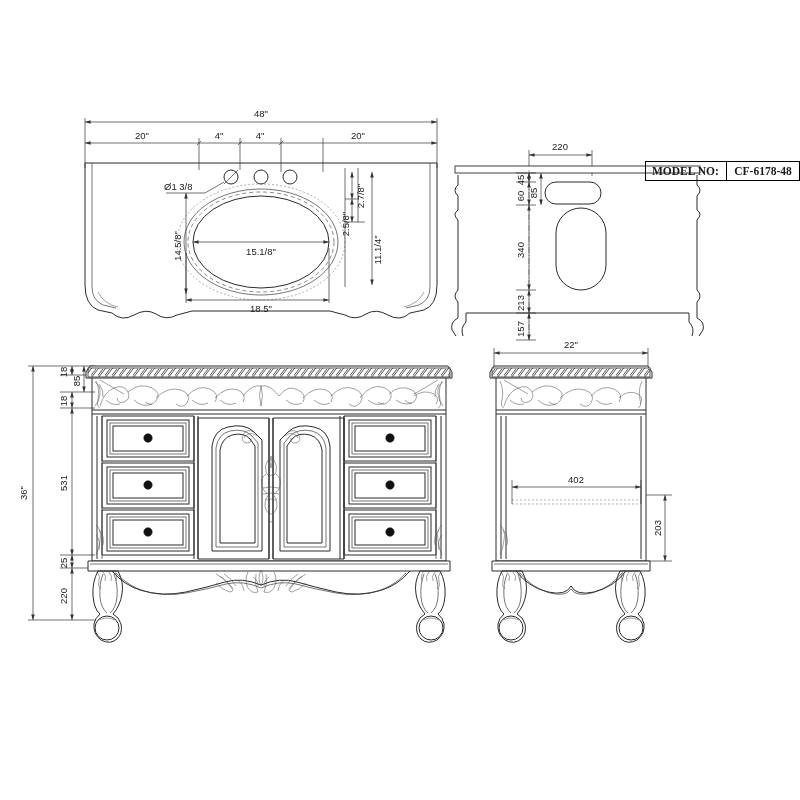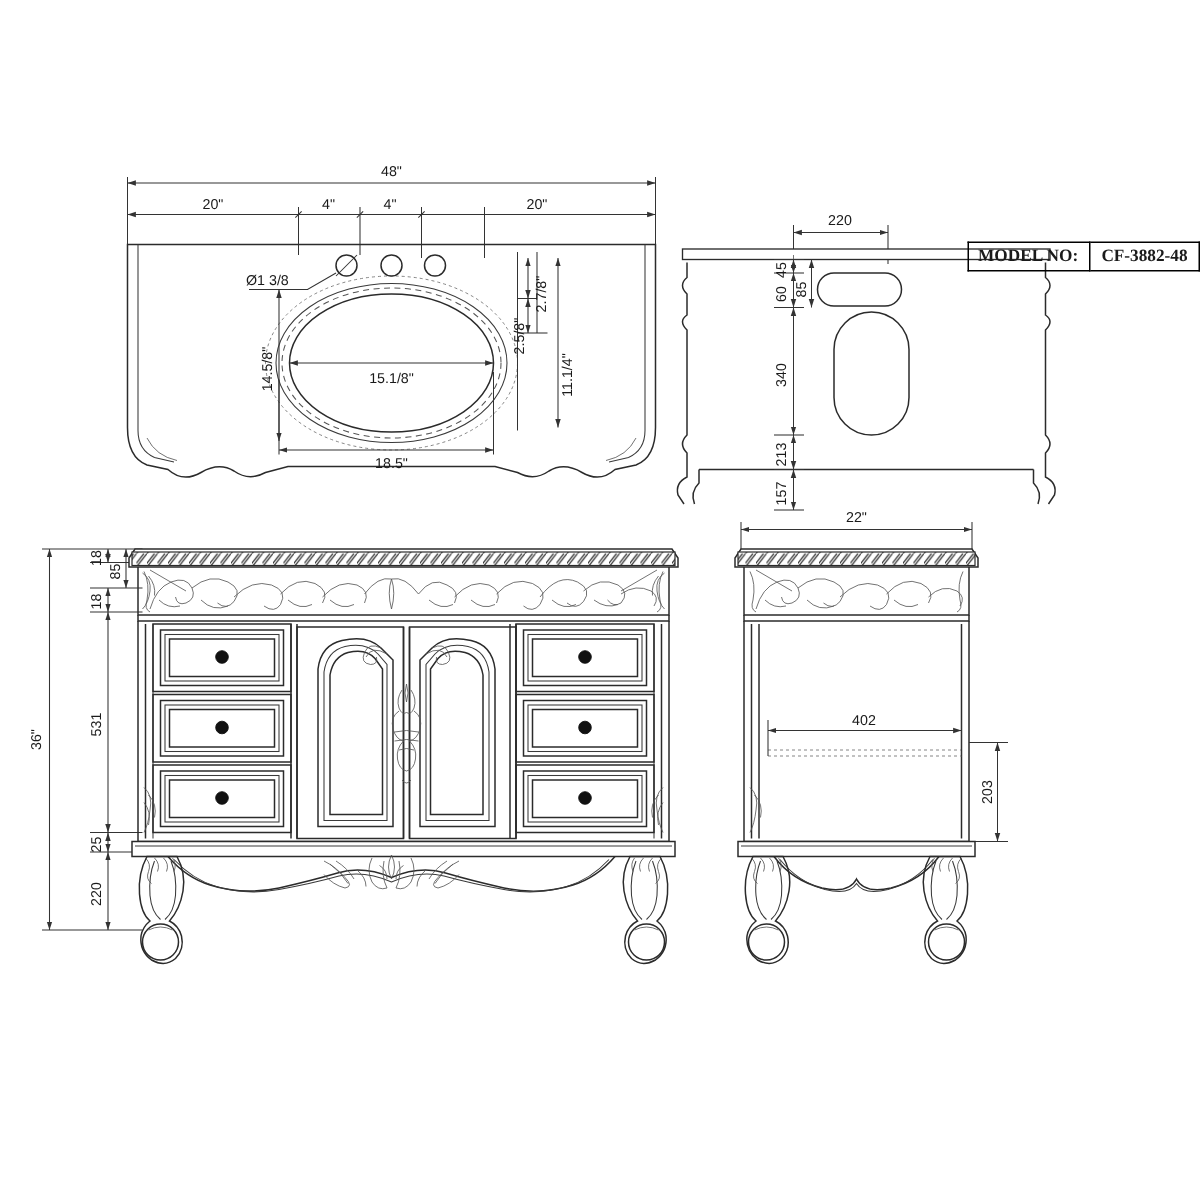--- a/index.html
+++ b/index.html
@@ -519,18 +519,18 @@
       <path class="lnf" d="M629,572 Q625,576 627,581"></path>
       <path class="lnf" d="M623,572 Q620,576 622,581"></path>
     </g>
   </g>
 </svg>
 
 <table class="tb" style="left:645px; top:113px;margin-top:48px;">
   <tbody>
     <tr>
       <td class="k">MODEL NO:</td>
-      <td class="v">CF-3882-48</td>
+      <td class="v">CF-6178-48</td>
     </tr>
   </tbody>
 </table>
 
 </div>
 
 </body></html>

